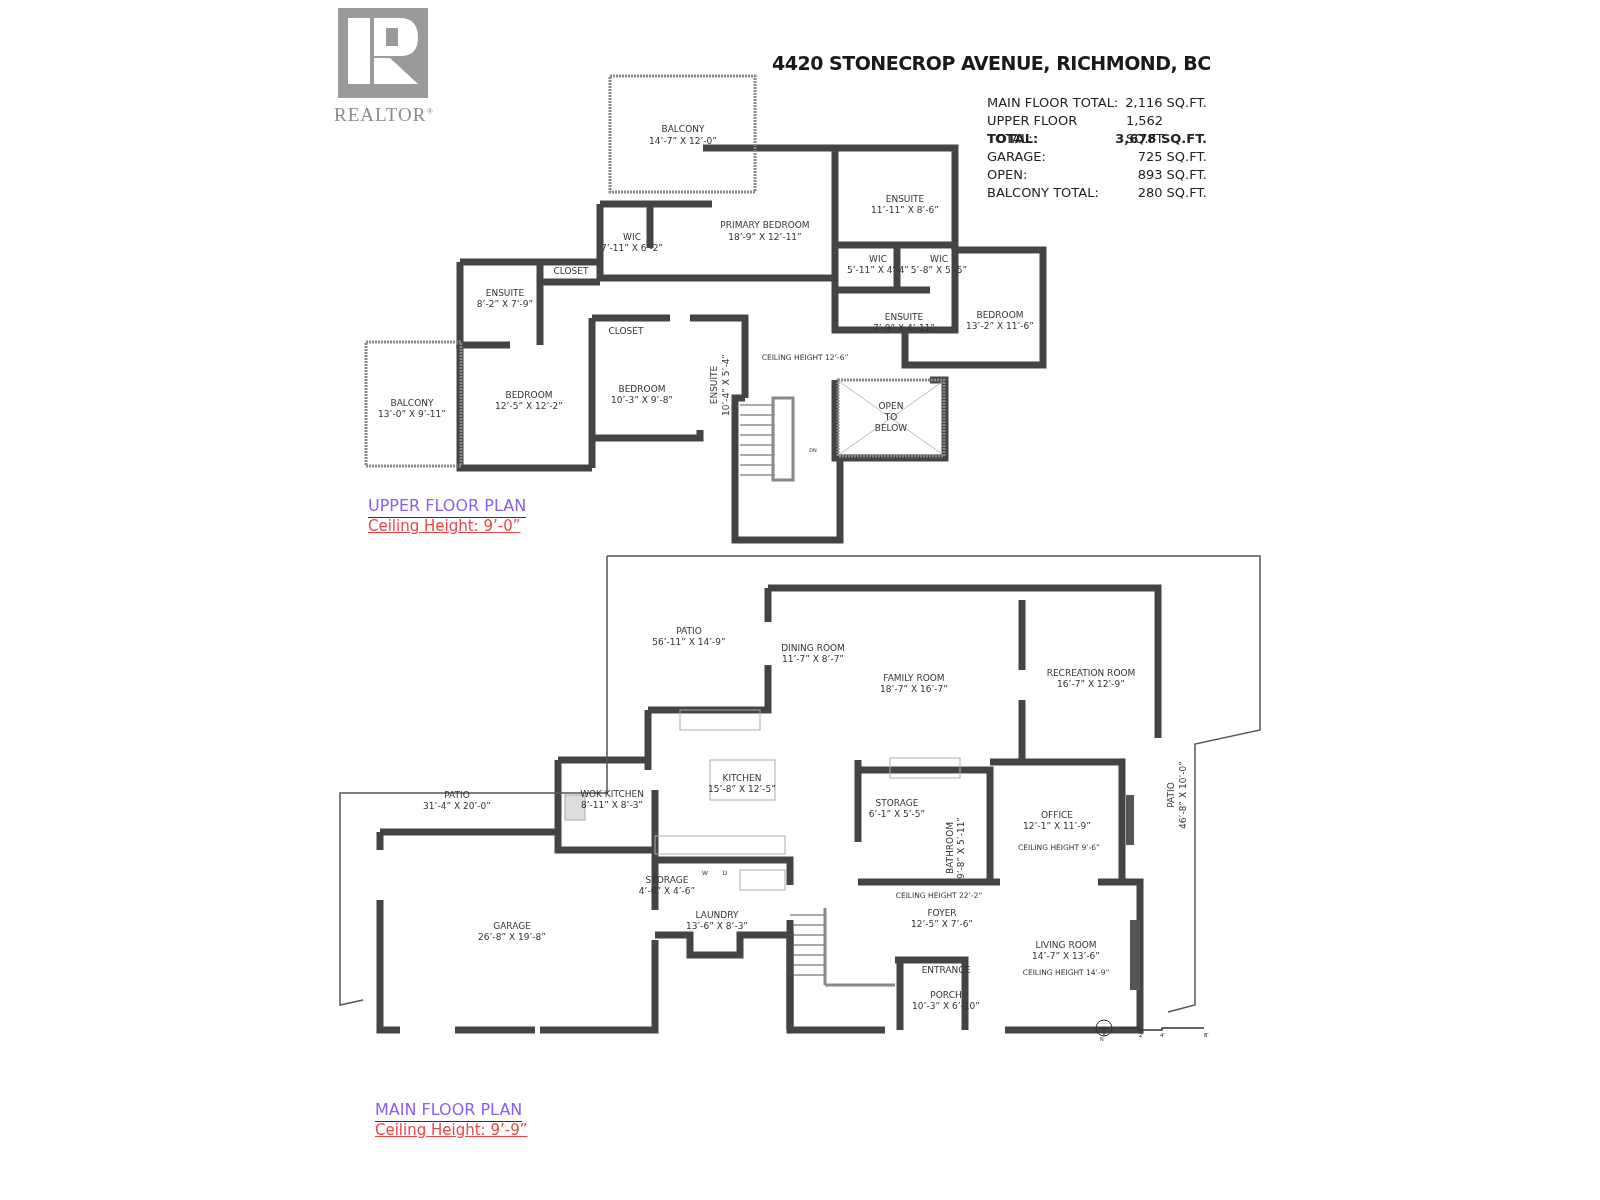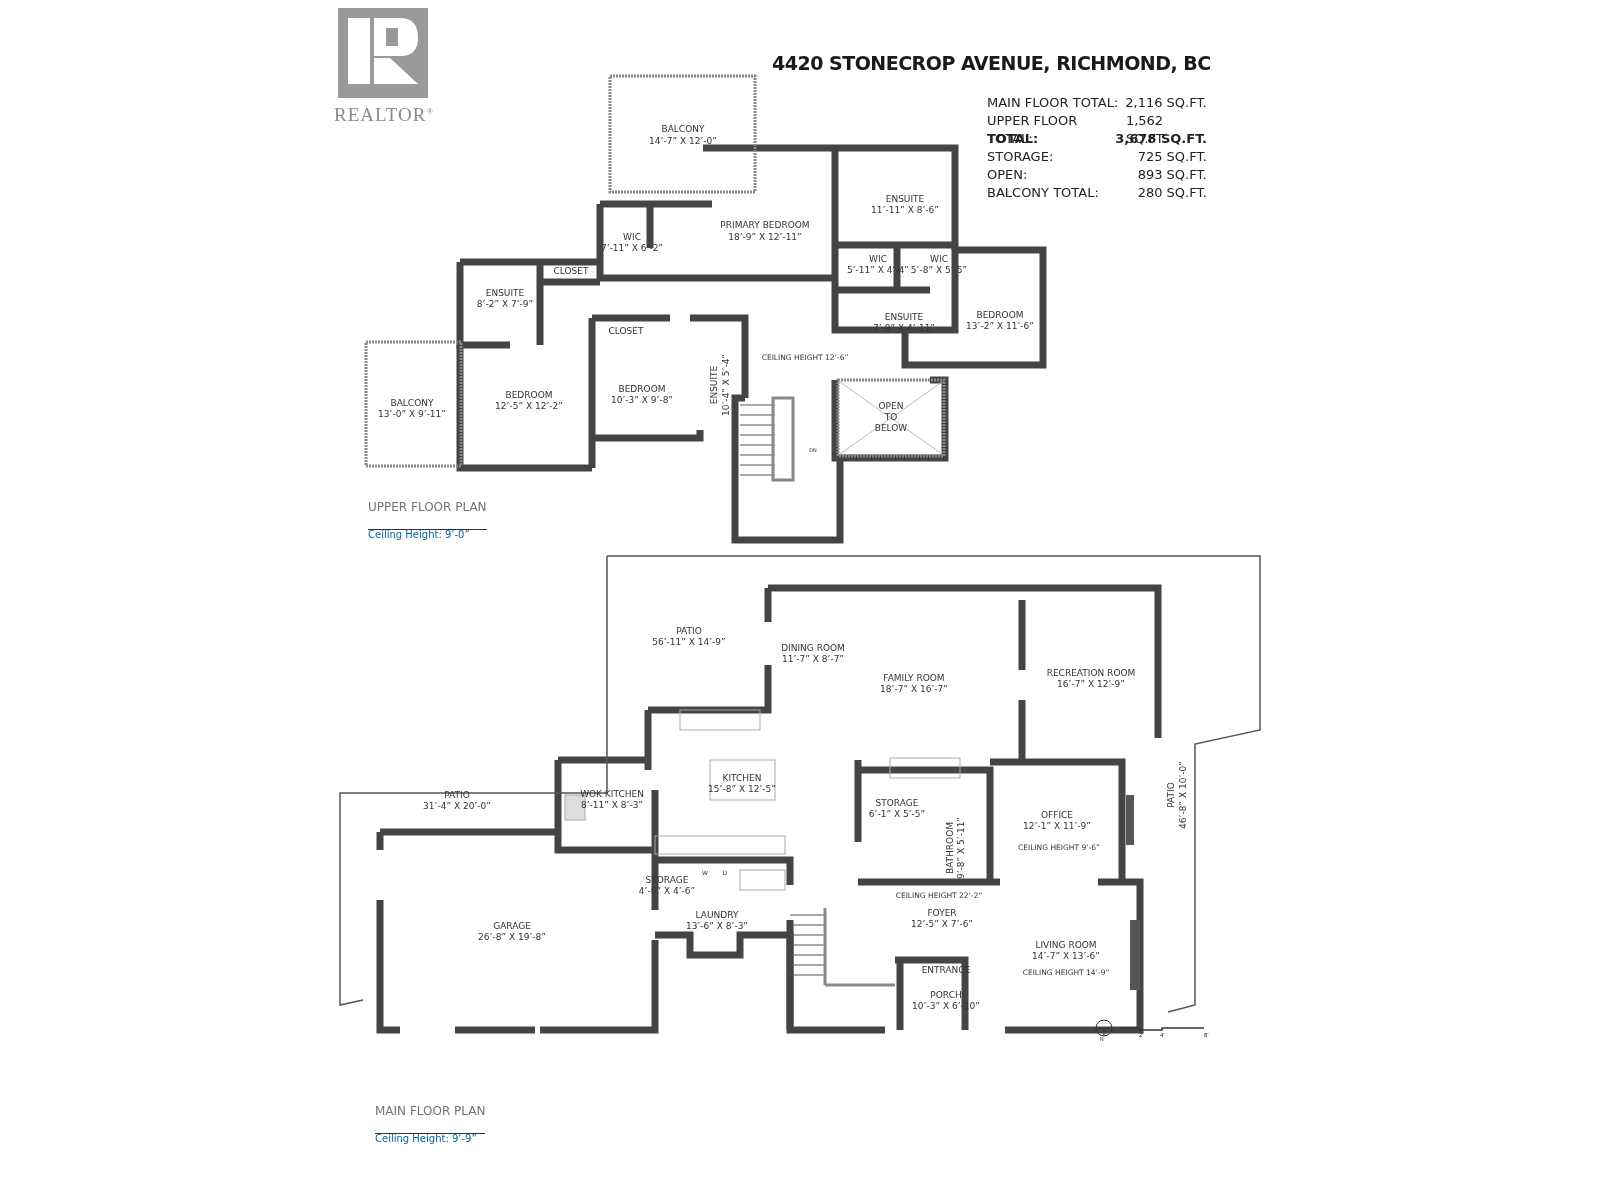--- a/index.html
+++ b/index.html
@@ -5,22 +5,22 @@
   html,body{margin:0;padding:0;background:#fff;}
   body{width:1600px;height:1200px;position:relative;overflow:hidden;font-family:"Liberation Sans",sans-serif;color:#222;}
   .logo{position:absolute;left:338px;top:8px;width:90px;height:112px;}
   .logo-box{position:absolute;left:0;top:0;width:90px;height:90px;background:#9a9a9a;}
   .logo-text{position:absolute;left:-4px;top:96px;font-size:19px;letter-spacing:1px;color:#8c8c8c;font-family:Liberation Serif, serif;}
   .address{position:absolute;left:772px;top:52px;font-size:19px;font-weight:bold;color:#1a1a1a;font-family:"DejaVu Sans",sans-serif;letter-spacing:-0.5px;}
   .totals{position:absolute;left:987px;top:94px;width:220px;font-size:13px;font-family:"DejaVu Sans",sans-serif;}
   .totals .row{display:flex;justify-content:space-between;height:18px;line-height:18px;}
   .totals .row.bold{font-weight:bold;}
   .plan-title{position:absolute;font-family:"DejaVu Sans",sans-serif;}
-  .plan-title .t{font-size:12px;color:#737373;border-bottom:1px solid #333;padding-bottom:15px;display:inline-block;}
-  .plan-title .s{font-size:10px;color:#0369a1;margin-top:-1px;}
+  .plan-title .t{font-size:16px;color:#8b5cf6;border-bottom:1px solid #333;padding-bottom:2px;display:inline-block;}
+  .plan-title .s{font-size:15px;color:#ef4444;margin-top:-1px;text-decoration:underline;}
   svg{position:absolute;left:0;top:0;}
   .lbl{font-family:"DejaVu Sans",sans-serif;font-size:9px;fill:#333;text-anchor:middle;}
   .lbl-s{font-family:"DejaVu Sans",sans-serif;font-size:7.5px;fill:#333;text-anchor:middle;}
   .scale{position:absolute;left:1094px;top:1018px;width:140px;height:30px;}
 </style>
 </head>
 <body>
 
 <div class="logo">
   <div class="logo-box">
@@ -43,21 +43,21 @@
     </div>
   <div class="row">
       <span>UPPER FLOOR TOTAL:</span>
       <span>1,562 SQ.FT.</span>
     </div>
   <div class="row bold">
       <span>TOTAL:</span>
       <span>3,678 SQ.FT.</span>
     </div>
   <div class="row">
-      <span>STORAGE:</span>
+      <span>GARAGE:</span>
       <span>725 SQ.FT.</span>
     </div>
   <div class="row">
       <span>OPEN:</span>
       <span>893 SQ.FT.</span>
     </div>
   <div class="row">
       <span>BALCONY TOTAL:</span>
       <span>280 SQ.FT.</span>
     </div>

